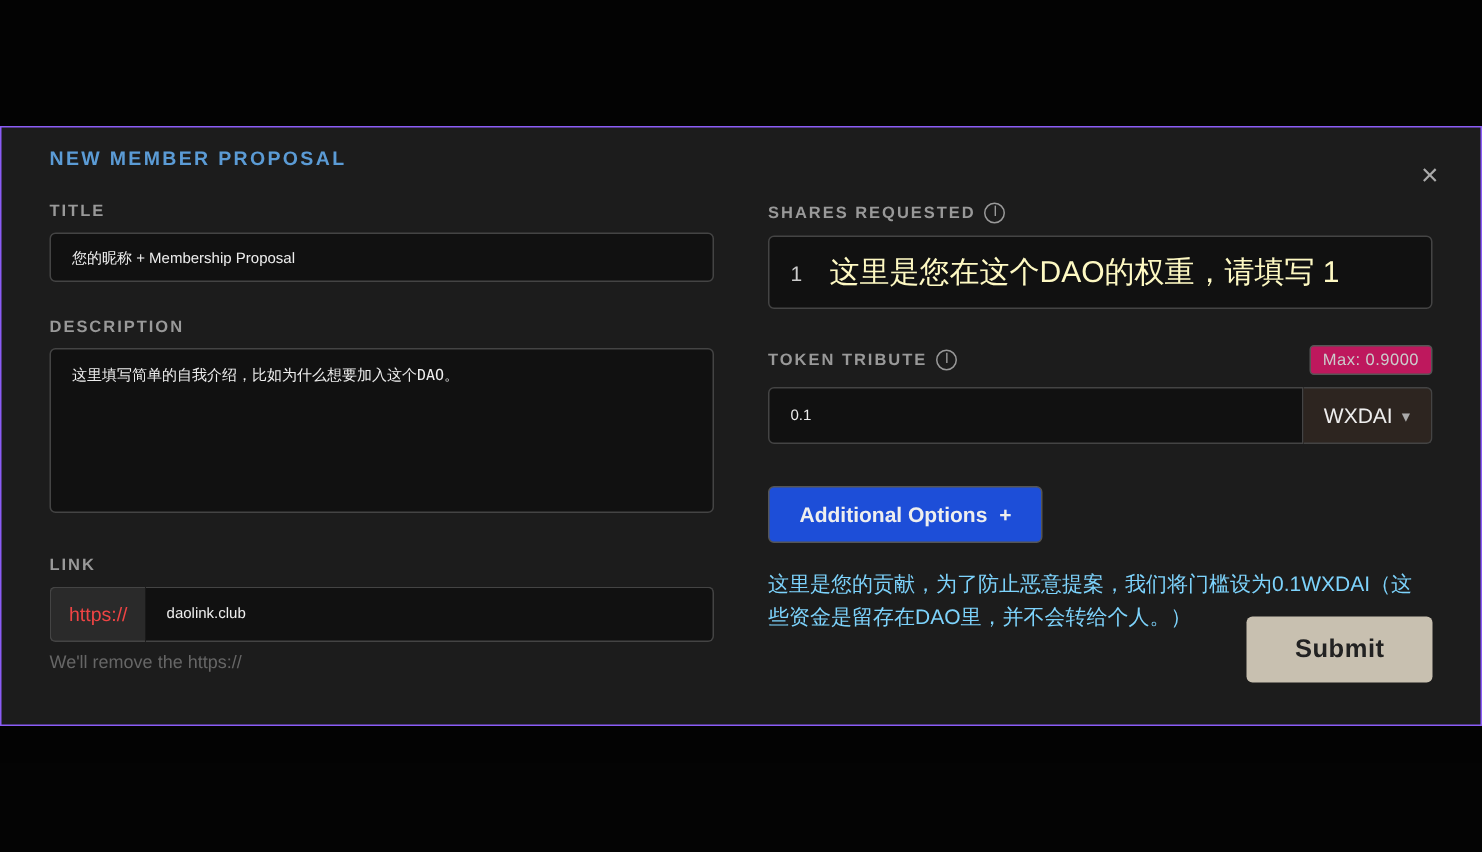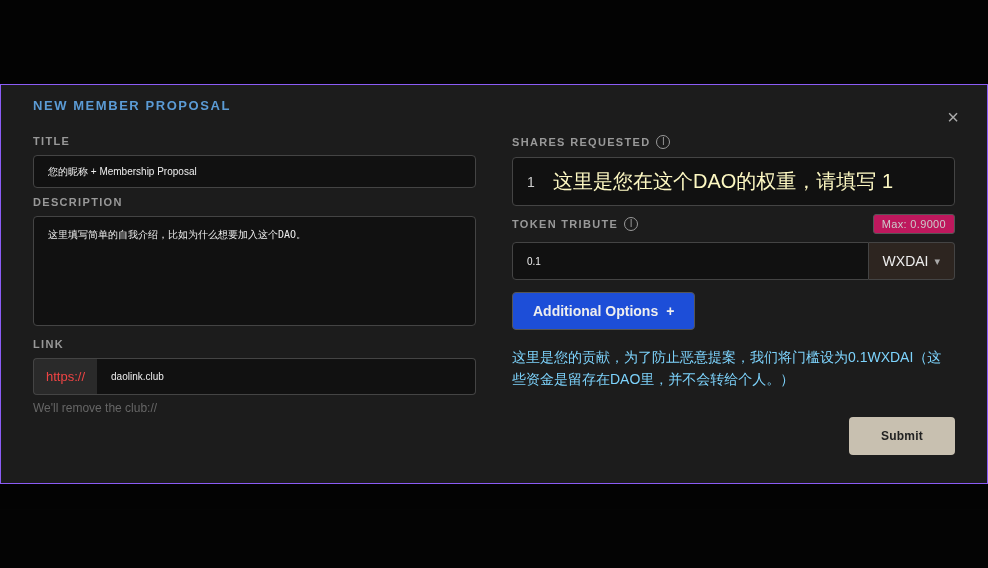--- a/index.html
+++ b/index.html
@@ -79,21 +79,21 @@
       border-radius: 50%;
       text-align: center;
       line-height: 11px;
       font-size: 10px;
       color: #999;
       font-style: normal;
       font-weight: normal;
       letter-spacing: 0;
     }
     .field-group {
-      margin-bottom: 8px;
+      margin-bottom: 24px;
     }
     input[type="text"], textarea {
       width: 100%;
       background: #111;
       border: 1.5px solid #444;
       border-radius: 4px;
       color: #eee;
       font-size: 10px;
       padding: 10px 14px;
       outline: none;
@@ -210,21 +210,21 @@
     .submit-row {
       position: absolute;
       bottom: 28px;
       right: 32px;
     }
     .submit-btn {
       background: #c8c0b0;
       border: none;
       border-radius: 4px;
       color: #222;
-      font-size: 12px;
+      font-size: 17px;
       font-weight: 600;
       padding: 12px 32px;
       cursor: pointer;
       letter-spacing: 0.02em;
     }
   </style>
 </head>
 <body>
 
 <div class="modal-overlay">
@@ -253,21 +253,21 @@
         </div>
 
         <div class="field-group">
           <div class="field-label">
             <span>LINK</span>
           </div>
           <div class="link-field-row">
             <div class="link-prefix">https://</div>
             <input type="text" class="link-input" value="daolink.club" style="">
           </div>
-          <div class="link-hint">We'll remove the club://</div>
+          <div class="link-hint">We'll remove the https://</div>
         </div>
 
       </div>
 
       <div class="col-right">
 
         <div class="field-group">
           <div class="field-label">
             <span>SHARES REQUESTED</span>
             <span class="info-icon">i</span>

